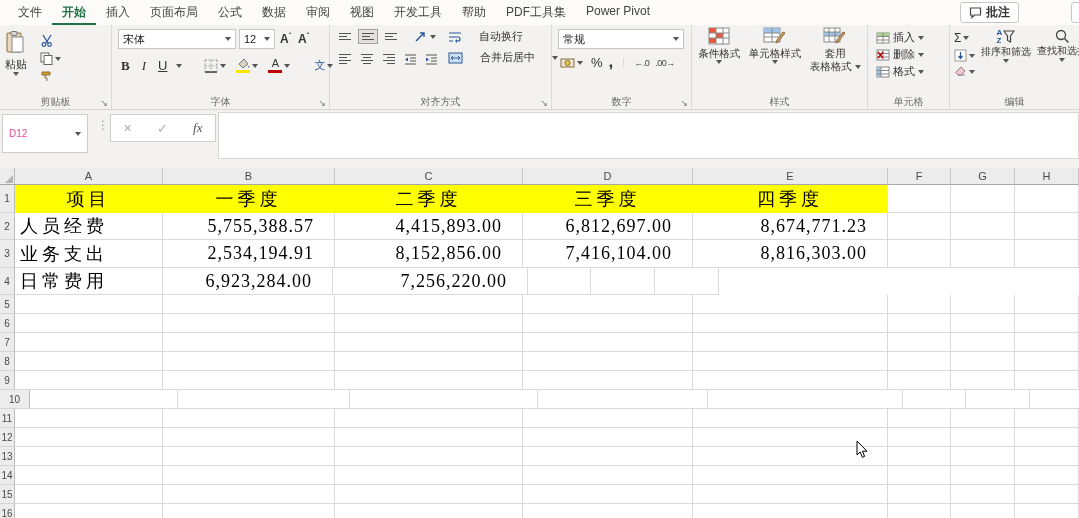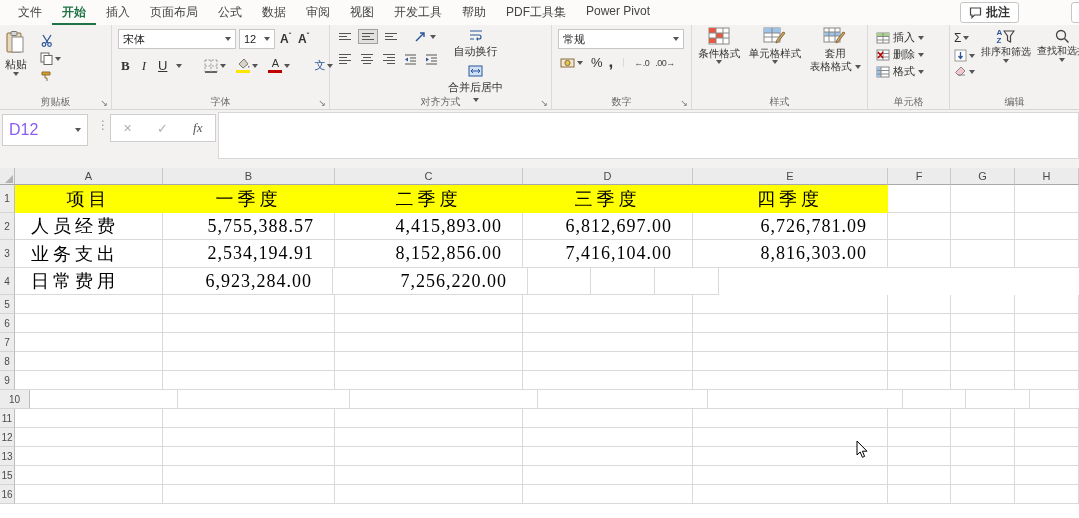--- a/index.html
+++ b/index.html
@@ -42,21 +42,21 @@
   .sizebtn sup { font-size:7px; }
 
   
   .g-align { width:222px; display:flex; padding-left:6px; }
   .bars { display:flex; flex-direction:column; gap:2px; padding:3px; }
   .bars i { height:1px; background:#555; }
   .bars.sel { border:1px solid #a0a0a0; background:#e2e0de; }
   .al-grid { display:flex; flex-direction:column; gap:3px; }
   .al-row { display:flex; gap:4px; align-items:center; }
   .wrapcol { display:flex; flex-direction:column; gap:6px; margin-left:8px; font-size:11px; color:#333; }
-  .wrapitem { display:flex; align-items:center; gap:3px; white-space:nowrap;flex-direction:column; }
+  .wrapitem { display:flex; align-items:center; gap:17px; white-space:nowrap; }
 
   
   .g-num { width:140px; padding:4px 6px 0; }
   .numrow { display:flex; align-items:center; gap:6px; margin-top:6px; font-size:12px; color:#333; }
   .deci { font-size:9px; color:#444; letter-spacing:-0.5px; }
 
   
   .g-styles { width:176px; display:flex; justify-content:space-around; padding:2px 2px 0; }
   .stylebtn { display:flex; flex-direction:column; align-items:center; font-size:10.5px; color:#333; line-height:1.2; text-align:center; }
 
@@ -66,41 +66,41 @@
 
   
   .g-edit { width:129px; display:flex; padding-left:4px; border-right:none; }
   .editcol { display:flex; flex-direction:column; gap:4px; padding-top:2px; }
   .ebtn { display:flex; align-items:center; gap:2px; font-size:12px; color:#333; }
   .ebig { display:flex; flex-direction:column; align-items:center; font-size:10px; color:#333; margin-left:6px; white-space:nowrap; }
   .azf { font-size:8px; font-weight:bold; color:#2b579a; display:flex; flex-direction:column; line-height:1; }
 
   
   .fbar { position:absolute; left:0; top:110px; width:1079px; height:58px; background:#f3f2f1; }
-  .namebox { position:absolute; left:2px; top:4px; width:86px; height:32px; background:#fff; border:1px solid #d0cecc; display:flex; align-items:center; justify-content:space-between; padding:0 6px; font-size:16px; color:#8b5cf6; }
+  .namebox { position:absolute; left:2px; top:4px; width:86px; height:39px; background:#fff; border:1px solid #d0cecc; display:flex; align-items:center; justify-content:space-between; padding:0 6px; font-size:10px; color:#ec4899; }
   .dots { position:absolute; left:97px; top:8px; color:#9a9a9a; font-size:12px; }
   .fxbox { position:absolute; left:110px; top:4px; width:106px; height:28px; background:#fff; border:1px solid #d0cecc; display:flex; align-items:center; justify-content:space-around; }
   .fxbox .x { color:#b0aeac; font-size:14px; }
   .fxbox .ok { color:#b0aeac; font-size:13px; }
   .fxbox .fx { color:#555; font-size:13px; font-style:italic; font-family:"Liberation Serif",serif; }
   .finput { position:absolute; left:218px; top:2px; width:861px; height:47px; background:#fff; border:1px solid #d9d7d5; }
 
   
   .grid { position:absolute; left:0; top:168px; width:1079px; height:350px; background:#fff; overflow:hidden; }
   .ghrow { display:flex; height:17px; }
   .gcorner { position:relative; background:#ececec; border-right:1px solid #bdbdbd; border-bottom:1px solid #a8a8a8; flex:none; }
   .gcorner::after { content:''; position:absolute; right:1px; bottom:1px; width:0; height:0; border-left:8px solid transparent; border-bottom:8px solid #b2b2b2; }
   .ghcell { background:#ececec; border-right:1px solid #c9c9c9; border-bottom:1px solid #a8a8a8; font-size:11px; color:#4a4a4a; display:flex; align-items:center; justify-content:center; flex:none; }
   .grow { display:flex; }
   .rnum { background:#ececec; border-right:1px solid #bdbdbd; border-bottom:1px solid #d4d4d4; font-size:10px; color:#4a4a4a; display:flex; align-items:center; justify-content:center; flex:none; }
   .cell { border-right:1px solid #d9d9d9; border-bottom:1px solid #d9d9d9; flex:none; overflow:hidden; white-space:nowrap;
           font-family:"Liberation Serif","DejaVu Serif",serif; font-size:18px; color:#000; display:flex; align-items:center; }
   .cell.hl { background:#ffff00; border-color:#ffff00; }
   .cell.center { justify-content:center; letter-spacing:4px; }
-  .cell.left { justify-content:flex-start; padding-left:16px; letter-spacing:4px; }
+  .cell.left { justify-content:flex-start; padding-left:5px; letter-spacing:4px; }
   .cell.num { justify-content:flex-end; padding-right:20px; letter-spacing:1px; }
 
   .cursor { position:absolute; left:856px; top:440px; }
 </style>
 </head>
 <body>
 
 <div class="app">
 
   <div class="menubar">
@@ -469,21 +469,21 @@
         <div class="cell" style="width: 63px;"></div>
         <div class="cell" style="width: 64px;"></div>
         <div class="cell" style="width: 64px;"></div>
       </div>
       <div class="grow" style="height: 27px;">
         <div class="rnum" style="width: 15px;">2</div>
         <div class="cell left" style="width: 148px;">人员经费</div>
         <div class="cell num" style="width: 172px;">5,755,388.57</div>
         <div class="cell num" style="width: 188px;">4,415,893.00</div>
         <div class="cell num" style="width: 170px;">6,812,697.00</div>
-        <div class="cell num" style="width: 195px;">6,726,781.09</div>
+        <div class="cell num" style="width: 195px;">8,674,771.23</div>
         <div class="cell" style="width: 63px;"></div>
         <div class="cell" style="width: 64px;"></div>
         <div class="cell" style="width: 64px;"></div>
       </div>
       <div class="grow" style="height: 28px;">
         <div class="rnum" style="width: 15px;">3</div>
         <div class="cell left" style="width: 148px;">业务支出</div>
         <div class="cell num" style="width: 172px;">2,534,194.91</div>
         <div class="cell num" style="width: 188px;">8,152,856.00</div>
         <div class="cell num" style="width: 170px;">7,416,104.00</div>
@@ -594,20 +594,31 @@
         <div class="cell" style="width: 148px;"></div>
         <div class="cell" style="width: 172px;"></div>
         <div class="cell" style="width: 188px;"></div>
         <div class="cell" style="width: 170px;"></div>
         <div class="cell" style="width: 195px;"></div>
         <div class="cell" style="width: 63px;"></div>
         <div class="cell" style="width: 64px;"></div>
         <div class="cell" style="width: 64px;"></div>
       </div>
       <div class="grow" style="height: 19px;">
+        <div class="rnum" style="width: 15px;">14</div>
+        <div class="cell" style="width: 148px;"></div>
+        <div class="cell" style="width: 172px;"></div>
+        <div class="cell" style="width: 188px;"></div>
+        <div class="cell" style="width: 170px;"></div>
+        <div class="cell" style="width: 195px;"></div>
+        <div class="cell" style="width: 63px;"></div>
+        <div class="cell" style="width: 64px;"></div>
+        <div class="cell" style="width: 64px;"></div>
+      </div>
+      <div class="grow" style="height: 19px;">
         <div class="rnum" style="width: 15px;">15</div>
         <div class="cell" style="width: 148px;"></div>
         <div class="cell" style="width: 172px;"></div>
         <div class="cell" style="width: 188px;"></div>
         <div class="cell" style="width: 170px;"></div>
         <div class="cell" style="width: 195px;"></div>
         <div class="cell" style="width: 63px;"></div>
         <div class="cell" style="width: 64px;"></div>
         <div class="cell" style="width: 64px;"></div>
       </div>

